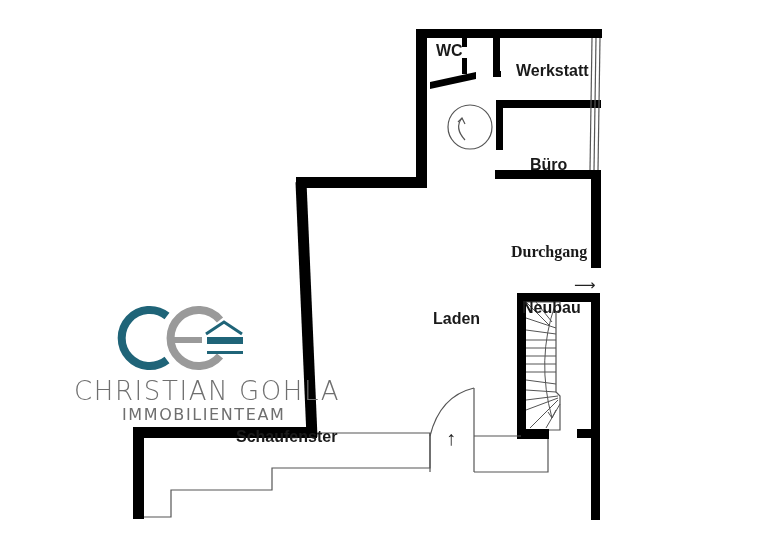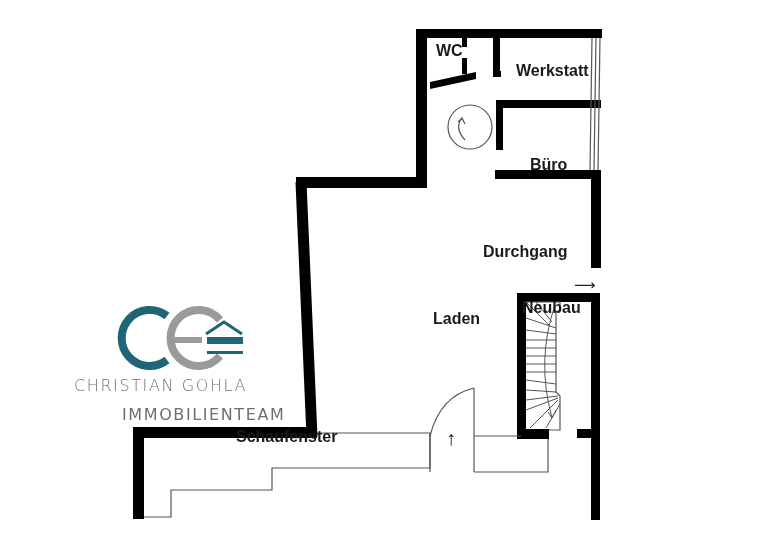--- a/index.html
+++ b/index.html
@@ -2,21 +2,21 @@
 <html><head>
   <meta charset="utf-8">
   <style>
     html, body { margin:0; padding:0; background:#ffffff; }
     body { width:768px; height:560px; position:relative; overflow:hidden;
            font-family:"Liberation Sans", "DejaVu Sans", sans-serif; }
     #plan { position:absolute; left:0; top:0; width:768px; height:560px; }
     .room-label { position:absolute; font-family:"Liberation Sans", sans-serif;
                   font-weight:bold; font-size:16px; color:#1a1a1a; white-space:nowrap; }
     .logo-name { position:absolute; left:74px; top:376px; font-family:"DejaVu Sans", sans-serif;
-                 font-size:16px; letter-spacing:1.6px; color:#6f6f6f; white-space:nowrap; font-weight:300; }
+                 font-size:26px; letter-spacing:1.6px; color:#6f6f6f; white-space:nowrap; font-weight:300; }
     .logo-sub { position:absolute; left:122px; top:405px; font-family:"DejaVu Sans", sans-serif;
                 font-size:16px; letter-spacing:1.6px; color:#6f6f6f; white-space:nowrap; }
     .arrow-glyph { position:absolute; font-size:16px; color:#222; line-height:1; }
   </style>
 </head>
 <body>
 
 <svg id="plan" viewBox="0 0 768 560" xmlns="http://www.w3.org/2000/svg">
 
   <g fill="#000">
@@ -95,21 +95,21 @@
 
     <circle cx="470" cy="127" r="22"></circle>
     <path d="M465,140 Q454,128 462,118"></path>
     <path d="M458,122 L462,118 L465,124"></path>
   </g>
 </svg>
 
 <span class="room-label" style="left:436px;top:42px;">WC</span>
 <span class="room-label" style="left:516px;top:62px;">Werkstatt</span>
 <span class="room-label" style="left:530px;top:132px;margin-top:24px;">Büro</span>
-<span class="room-label" style="left:483px;top:243px;">Durchgang</span>
+<span class="room-label" style="left:511px;top:243px;font-family:Liberation Serif, serif;">Durchgang</span>
 <span class="room-label" style="left:522px;top:272px;margin-top:27px;">Neubau</span>
 <span class="room-label" style="left:405px;top:310px;padding-left:28px;">Laden</span>
 <span class="room-label" style="left:236px;top:428px;">Schaufenster</span>
 
 <span class="arrow-glyph" style="left:574px;top:277px;font-size:15px;">⟶</span>
 <span class="arrow-glyph" style="left:446px;top:428px;font-size:20px;">↑</span>
 
 <svg style="position:absolute;left:110px;top:304px;" width="140" height="68" viewBox="0 0 140 68">
 
   <path d="M57,12 A28,28 0 1,0 57,56" fill="none" stroke="#1f6478" stroke-width="8" stroke-linecap="butt"></path>

